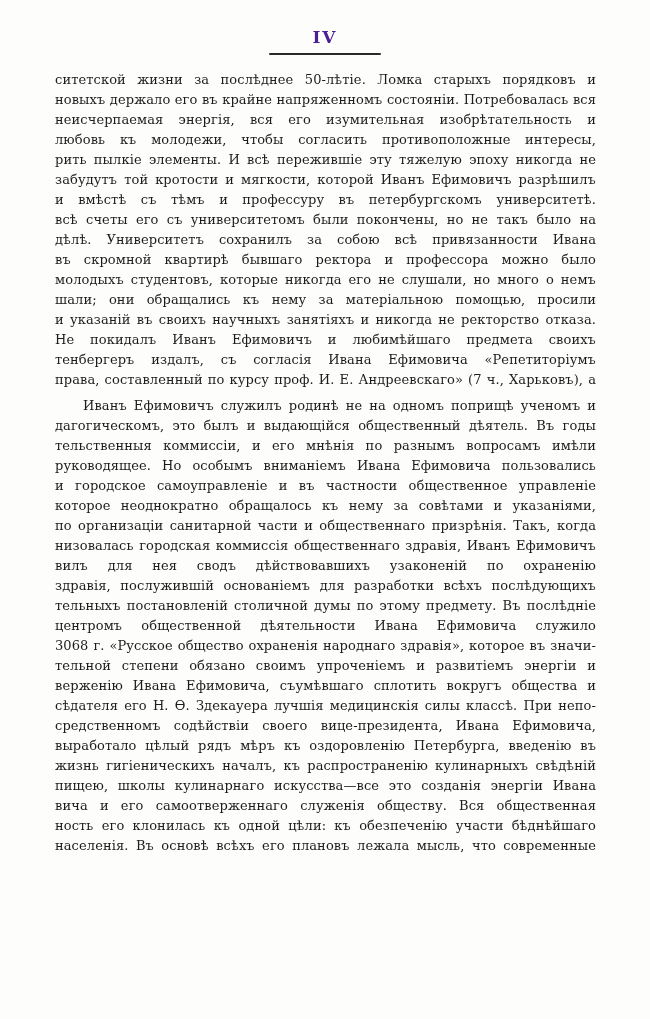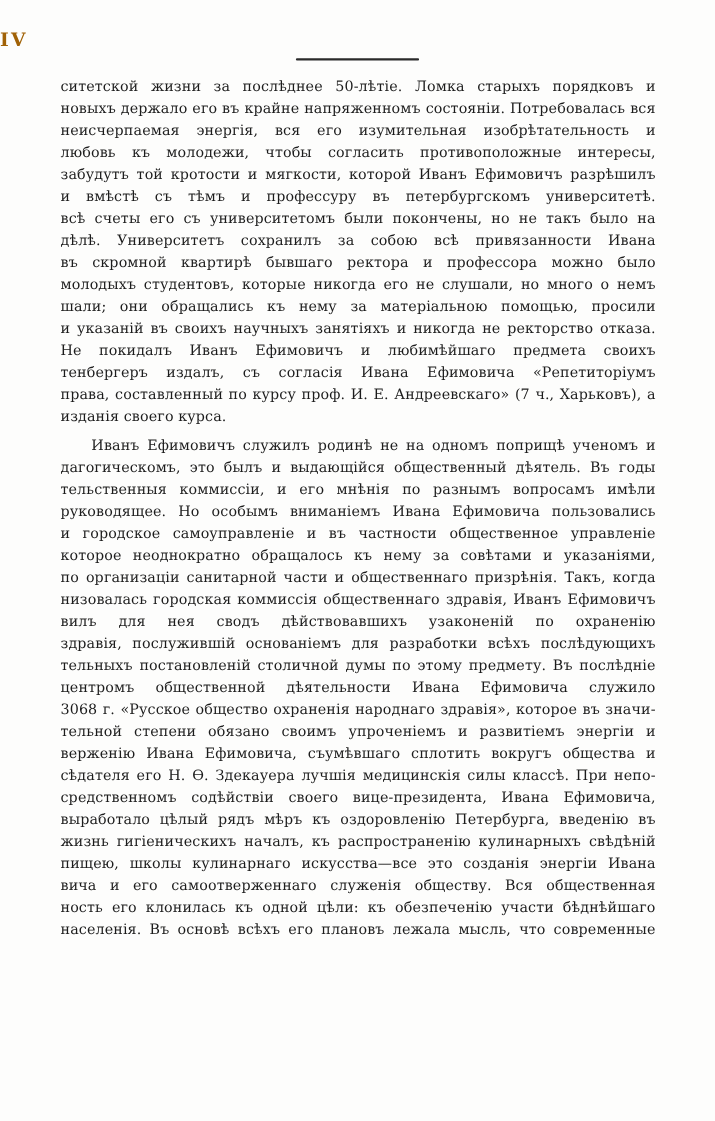--- a/index.html
+++ b/index.html
@@ -17,24 +17,25 @@
   }
   .page {
     position: absolute;
     inset: 0;
   }
   .page-num {
     position: absolute;
     top: 27px;
     left: 0;
     width: 100%;
+    text-align: center;
     font-size: 17px;
     font-weight: bold;
     letter-spacing: 2px;
-    color: #a16207;
+    color: #4c1d95;
   }
   .header-rule {
     position: absolute;
     top: 53px;
     left: 269px;
     width: 112px;
     height: 1.5px;
     background: #2a2a2a;
     border-radius: 1px;
   }
@@ -64,32 +65,32 @@
 
 <div class="page">
   <div class="page-num">IV</div>
   <div class="header-rule"></div>
   <div class="text-block" id="text-block">
       <div class="paragraph">
         <div class="line">ситетской жизни за послѣднее 50-лѣтіе. Ломка старыхъ порядковъ и созданіе</div>
         <div class="line">новыхъ держало его въ крайне напряженномъ состояніи. Потребовалась вся его</div>
         <div class="line">неисчерпаемая энергія, вся его изумительная изобрѣтательность и неизсякаемая</div>
         <div class="line">любовь къ молодежи, чтобы согласить противоположные интересы, умиротво-</div>
+        <div class="line">рить пылкіе элементы. И всѣ пережившіе эту тяжелую эпоху никогда не</div>
         <div class="line">забудутъ той кротости и мягкости, которой Иванъ Ефимовичъ разрѣшилъ по-</div>
         <div class="line">и вмѣстѣ съ тѣмъ и профессуру въ петербургскомъ университетѣ. Оффиціально</div>
         <div class="line">всѣ счеты его съ университетомъ были покончены, но не такъ было на самомъ</div>
         <div class="line">дѣлѣ. Университетъ сохранилъ за собою всѣ привязанности Ивана Ефммовича;</div>
         <div class="line">въ скромной квартирѣ бывшаго ректора и профессора можно было встрѣтить</div>
         <div class="line">молодыхъ студентовъ, которые никогда его не слушали, но много о немъ слы-</div>
         <div class="line">шали; они обращались къ нему за матеріальною помощью, просили совѣтовъ</div>
         <div class="line">и указаній въ своихъ научныхъ занятіяхъ и никогда не ректорство отказа.</div>
         <div class="line">Не покидалъ Иванъ Ефимовичъ и любимѣйшаго предмета своихъ университет-</div>
         <div class="line">тенбергеръ издалъ, съ согласія Ивана Ефимовича «Репетиторіумъ полицейскаго</div>
         <div class="line">права, составленный по курсу проф. И. Е. Андреевскаго» (7 ч., Харьковъ), а</div>
-        <div class="line lastline">изданія своего курса.</div>
       </div>
       <div class="paragraph">
         <div class="line indent">Иванъ Ефимовичъ служилъ родинѣ не на одномъ поприщѣ ученомъ и пе-</div>
         <div class="line">дагогическомъ, это былъ и выдающійся общественный дѣятель. Въ годы реформъ</div>
         <div class="line">тельственныя коммиссіи, и его мнѣнія по разнымъ вопросамъ имѣли значеніе</div>
         <div class="line">руководящее. Но особымъ вниманіемъ Ивана Ефимовича пользовались земское</div>
         <div class="line">и городское самоуправленіе и въ частности общественное управленіе столицы,</div>
         <div class="line">которое неоднократно обращалось къ нему за совѣтами и указаніями, особенно</div>
         <div class="line">по организаціи санитарной части и общественнаго призрѣнія. Такъ, когда орга-</div>
         <div class="line">низовалась городская коммиссія общественнаго здравія, Иванъ Ефимовичъ соста-</div>

